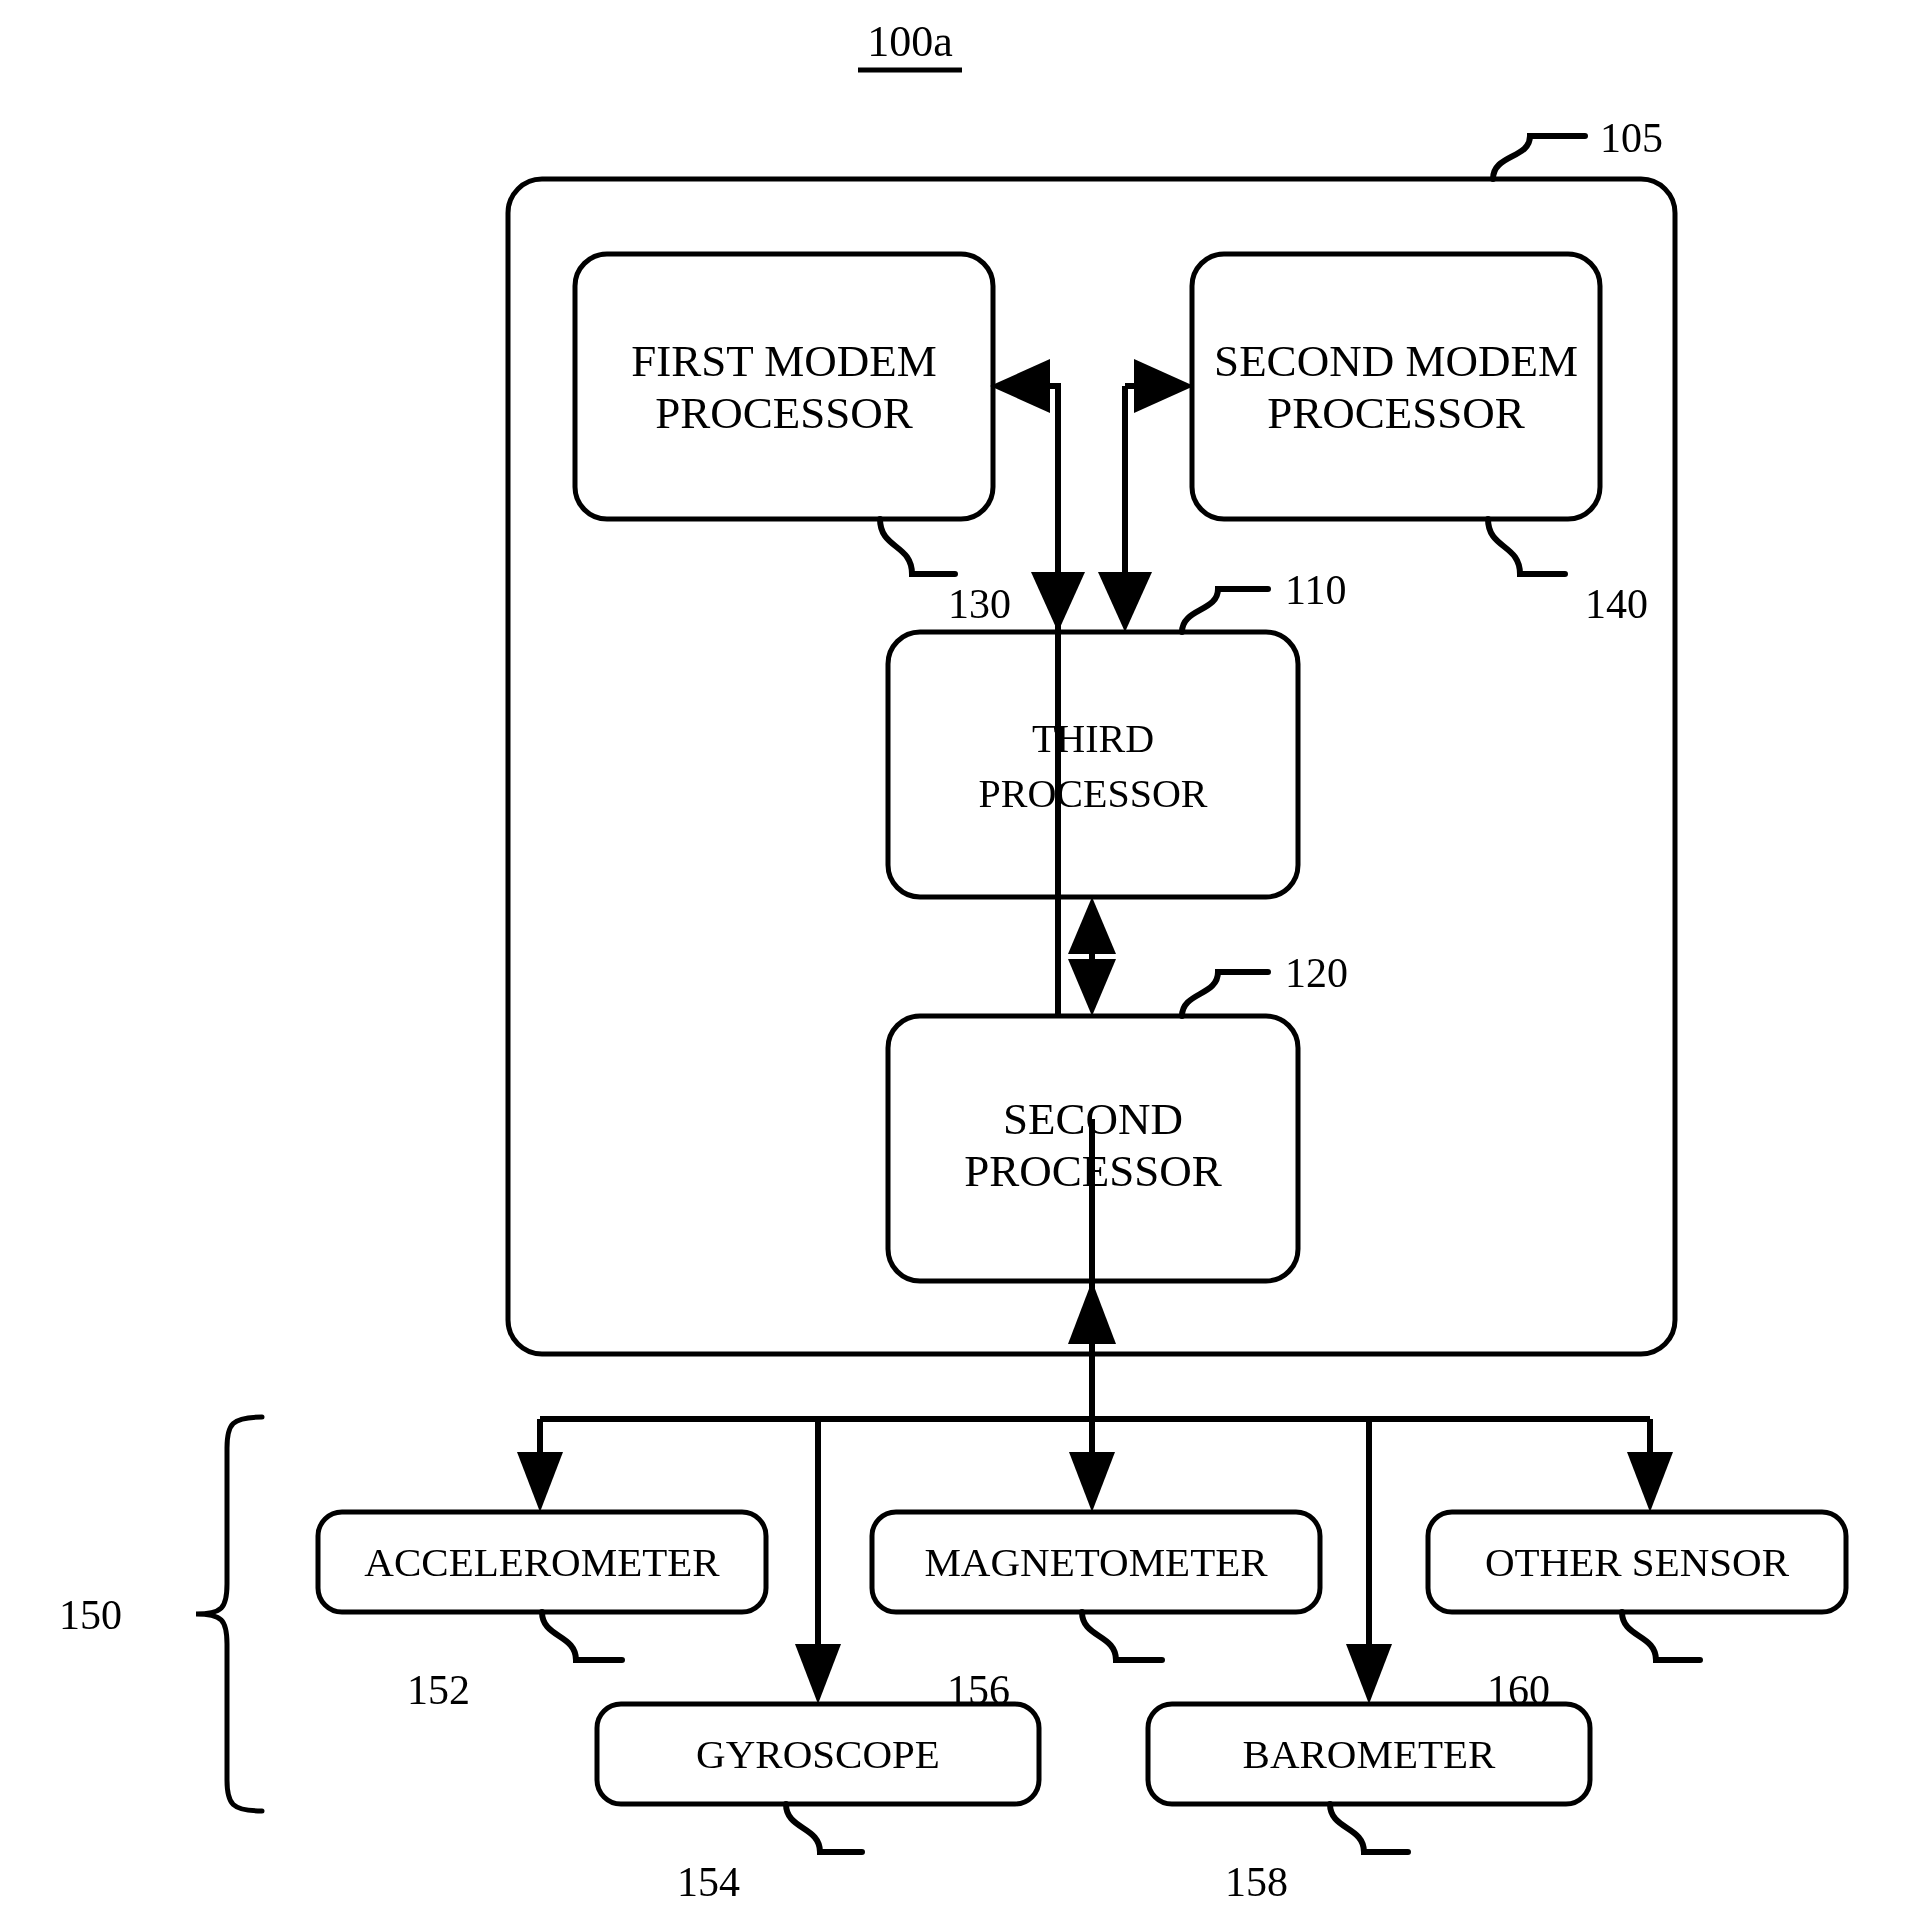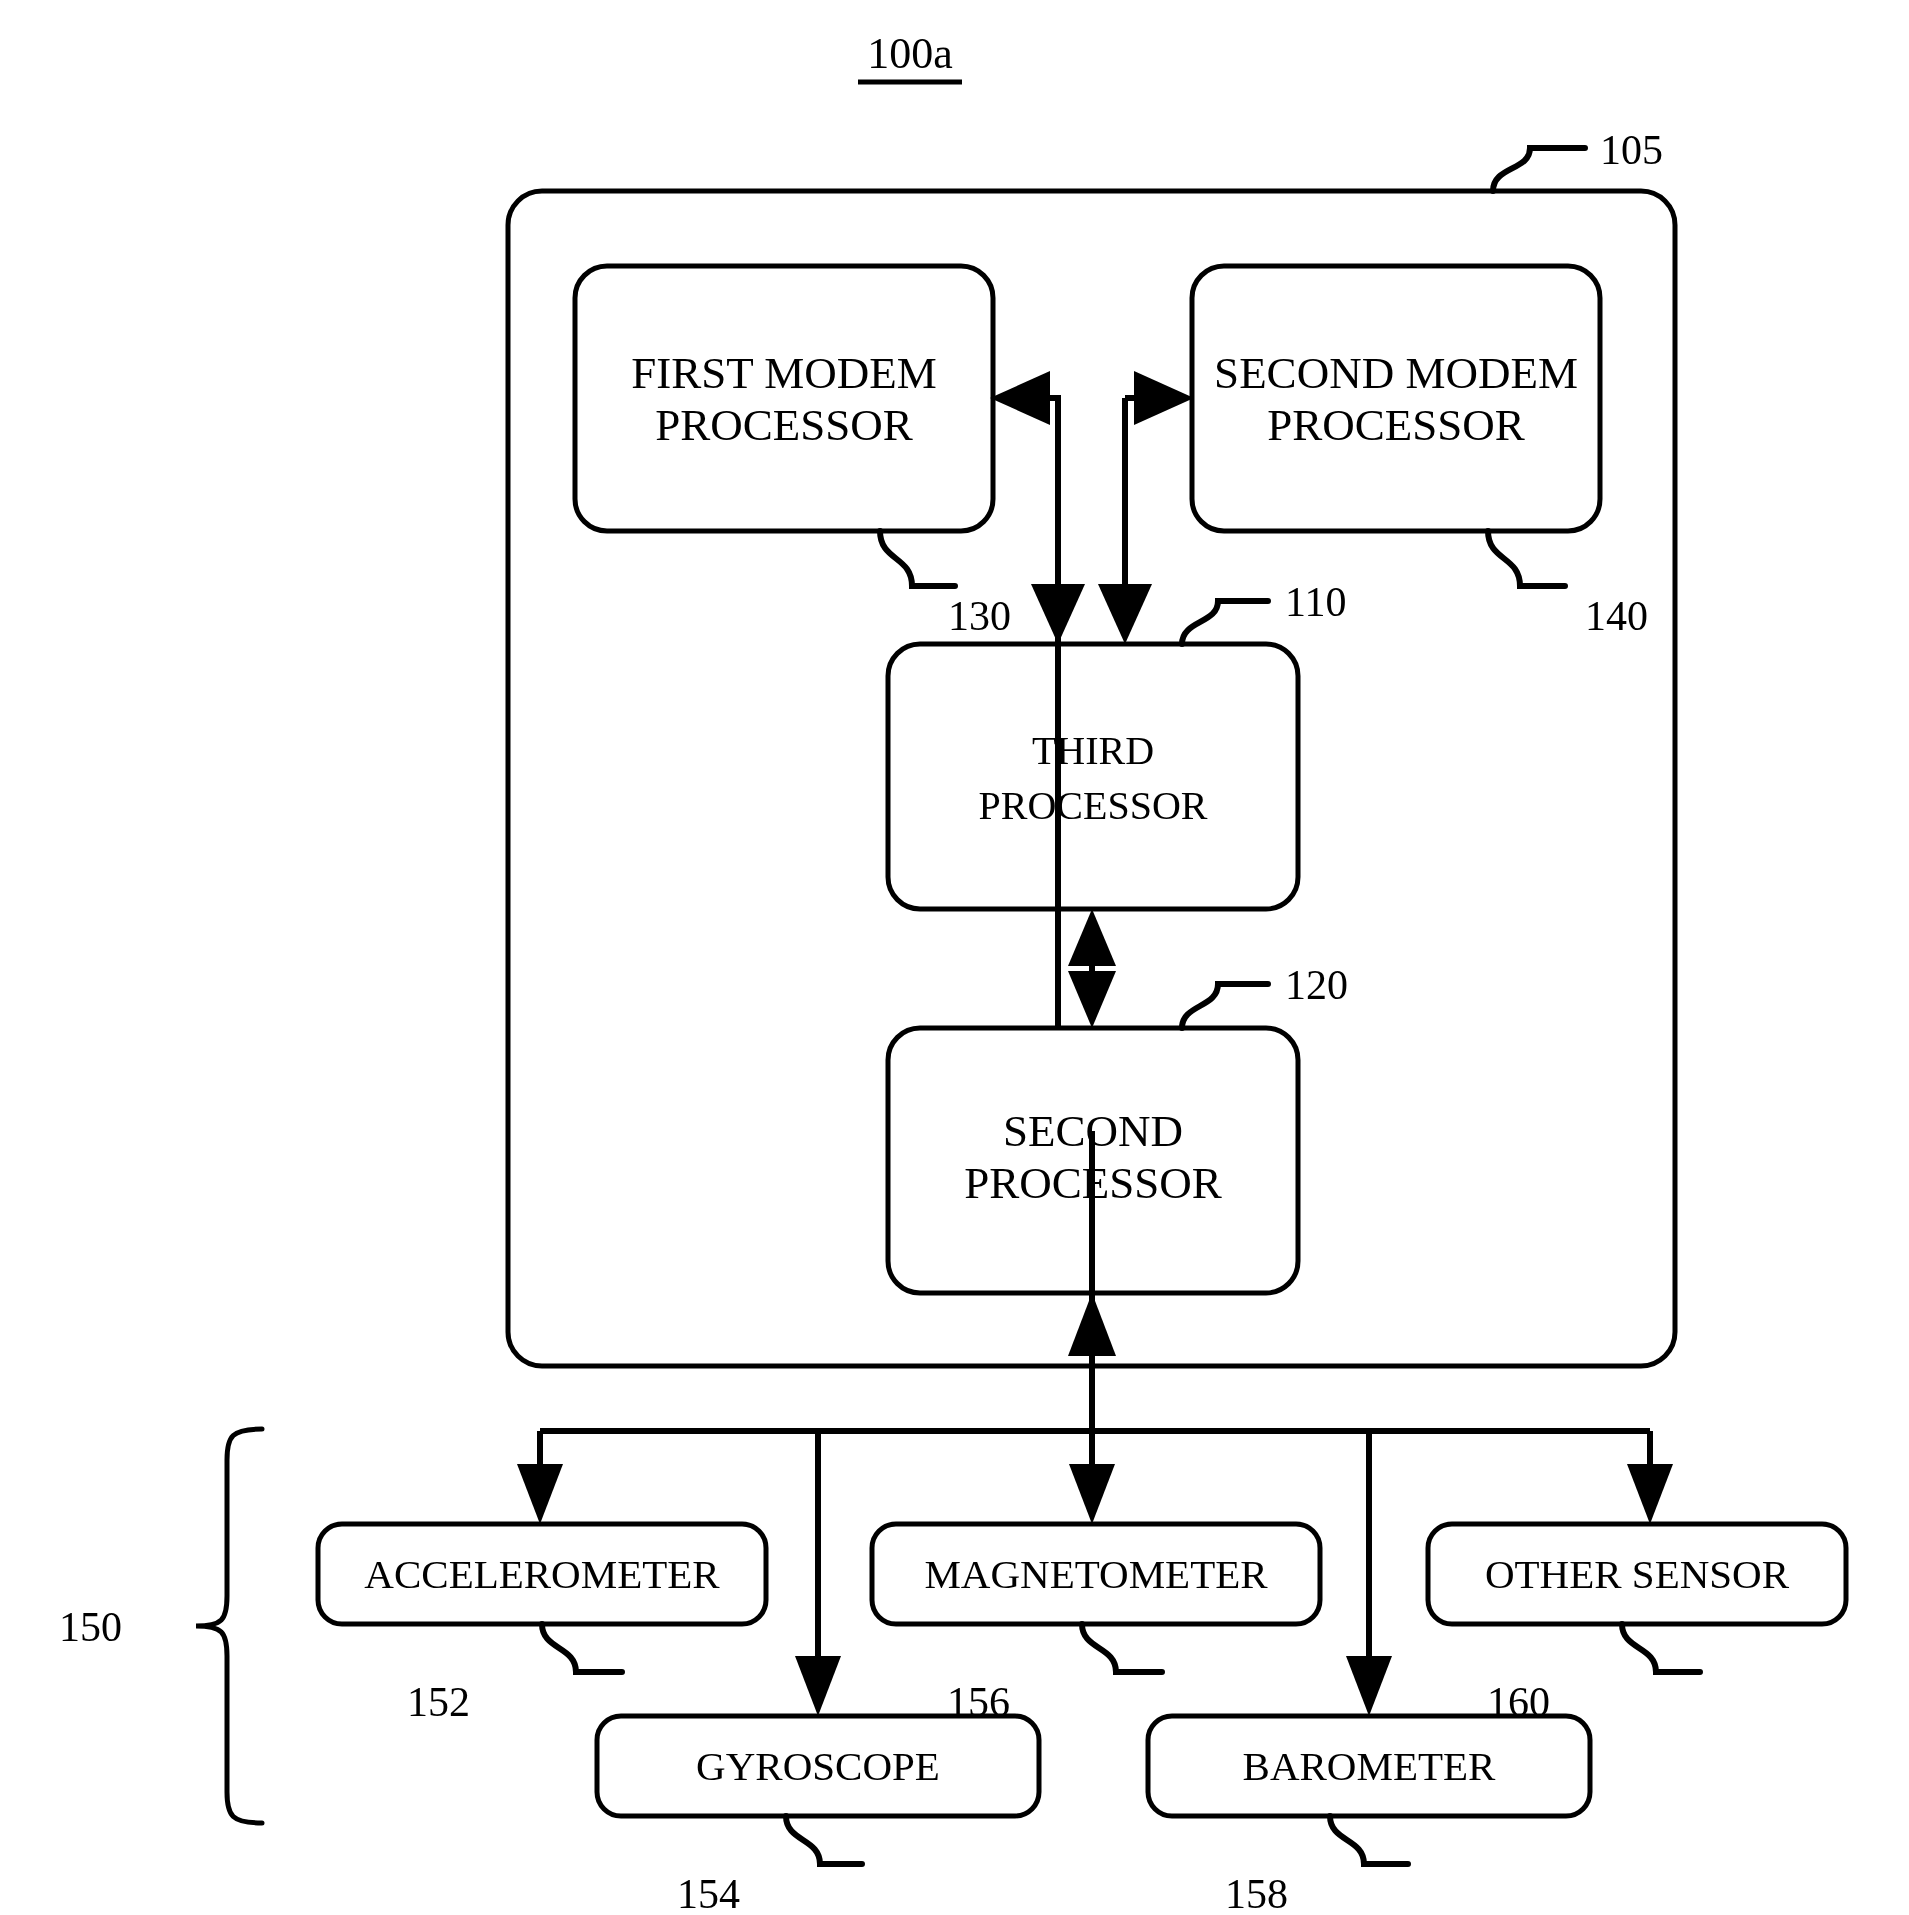--- a/index.html
+++ b/index.html
@@ -9,21 +9,21 @@
   }
   body {
     width: 1909px;
     height: 1915px;
     font-family: "Liberation Serif", serif;
     position: relative;
     overflow: hidden;
   }
   #figure-root {
     position: absolute;
-    left: 0; top: 16px;
+    left: 0; top: 4px;
     width: 1909px;
     height: 1684px;
   }
   svg { display: block; }
   .box-shape {
     fill: #ffffff;
     stroke: #000000;
     stroke-width: 5;
   }
   .outer-shape {

